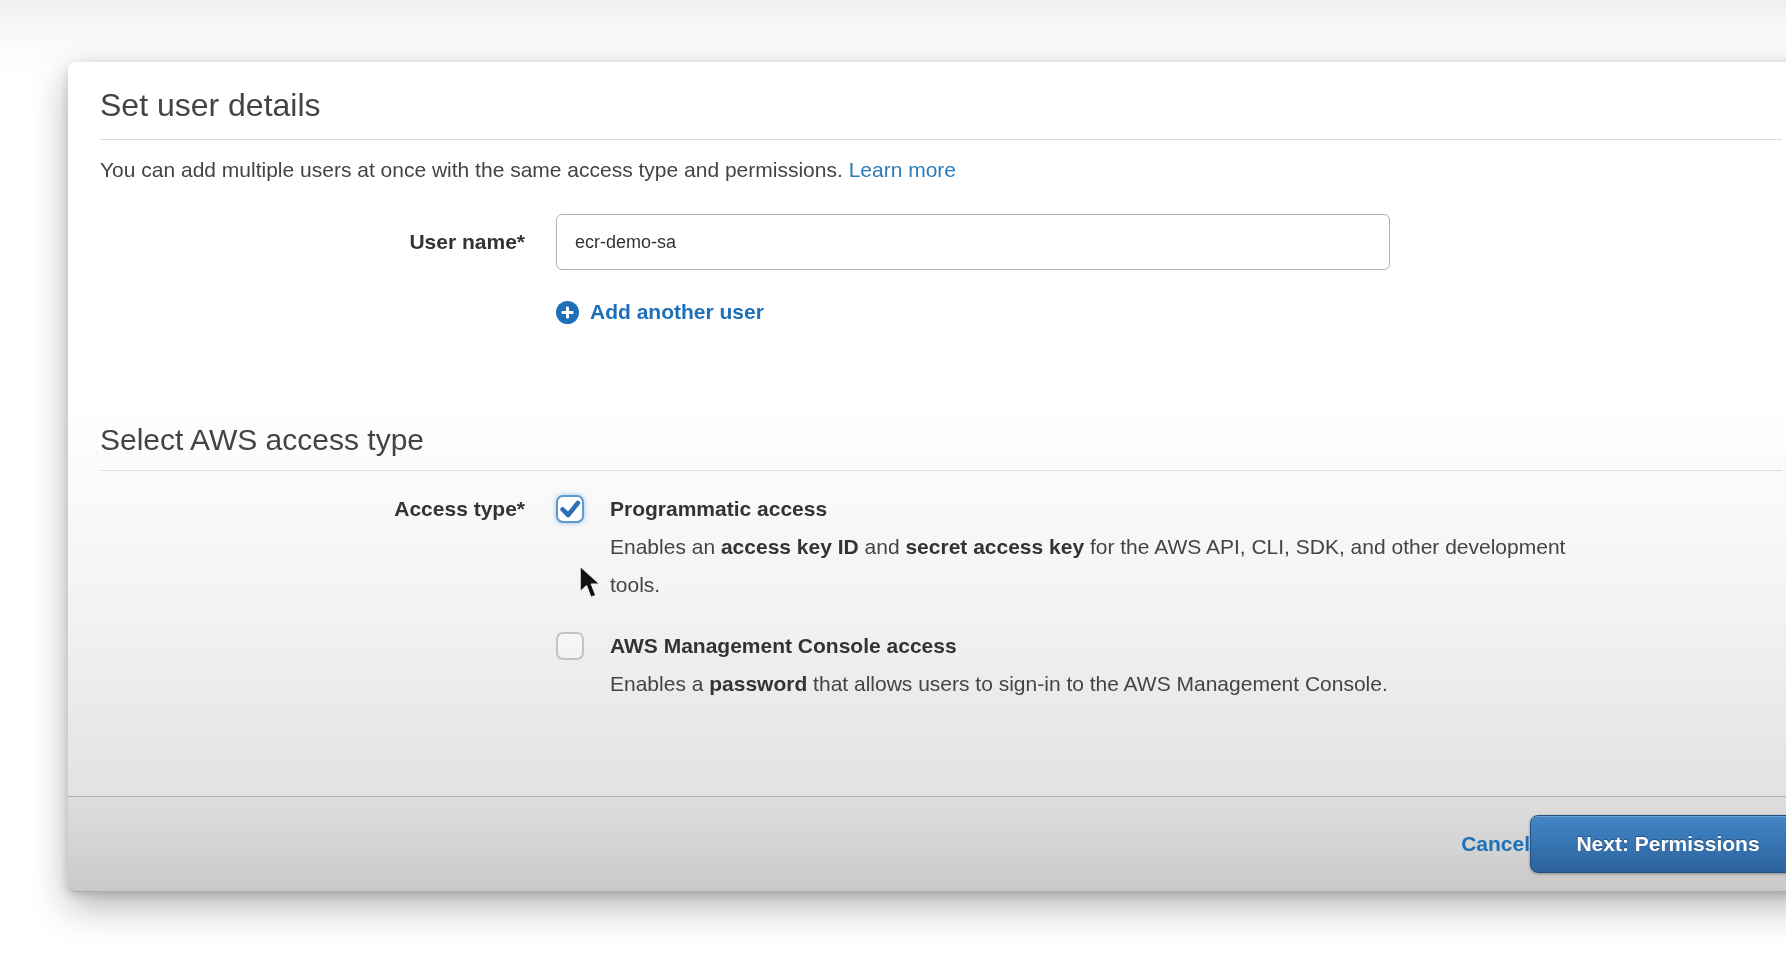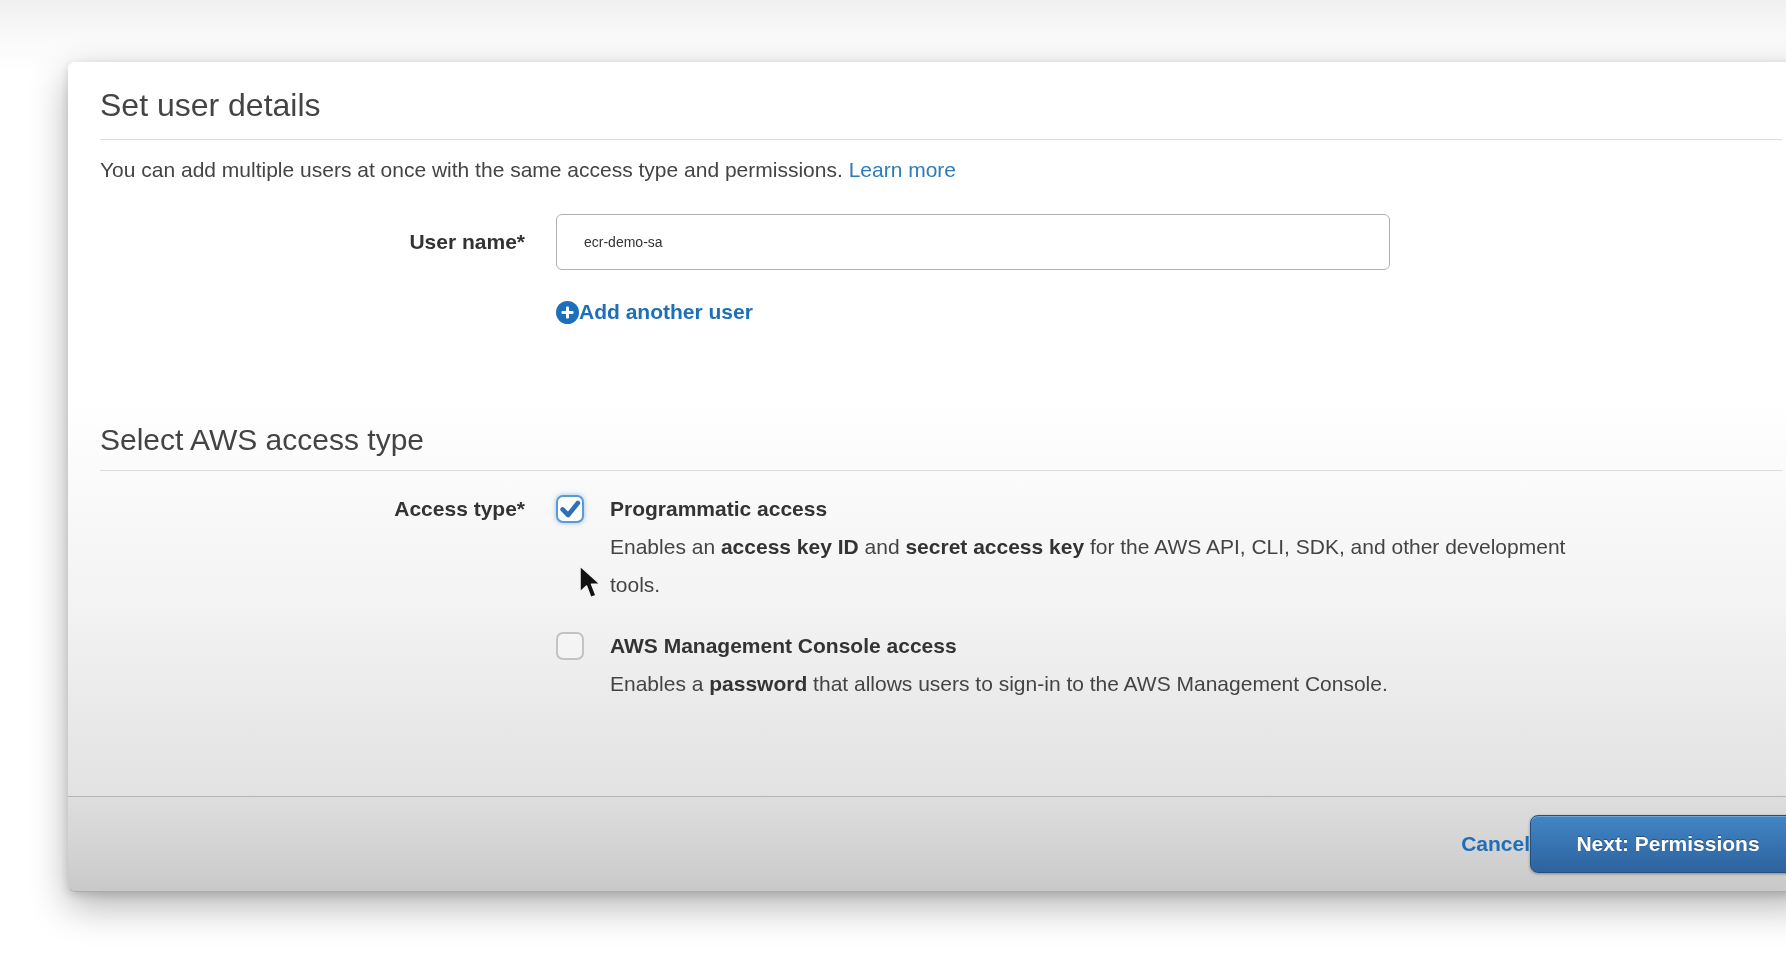--- a/index.html
+++ b/index.html
@@ -71,32 +71,33 @@
     text-align: right;
     font-size: 21px;
     font-weight: bold;
     color: #333333;
     line-height: 28px;
   }
   .control-col { margin-left: 31px; flex: 1 1 auto; }
   .text-input {
     width: 834px;
     height: 56px;
-    padding: 0 27px;
+    padding: 0 18px;
     font-family: "Liberation Sans", "DejaVu Sans", sans-serif;
-    font-size: 14px;
+    font-size: 18px;
     color: #333333;
     background: #ffffff;
     border: 1px solid #b0b0b0;
     border-radius: 6px;
     outline: none;
   }
   .add-user-link {
     display: inline-flex;
     align-items: flex-end;
+    gap: 11px;
     font-size: 21px;
     font-weight: bold;
     color: #1c6fb8;
     text-decoration: none;
     cursor: pointer;
   }
   .option { display: flex; align-items: flex-start; }
   .option + .option { margin-top: 28px; }
   .checkbox {
     width: 28px;

